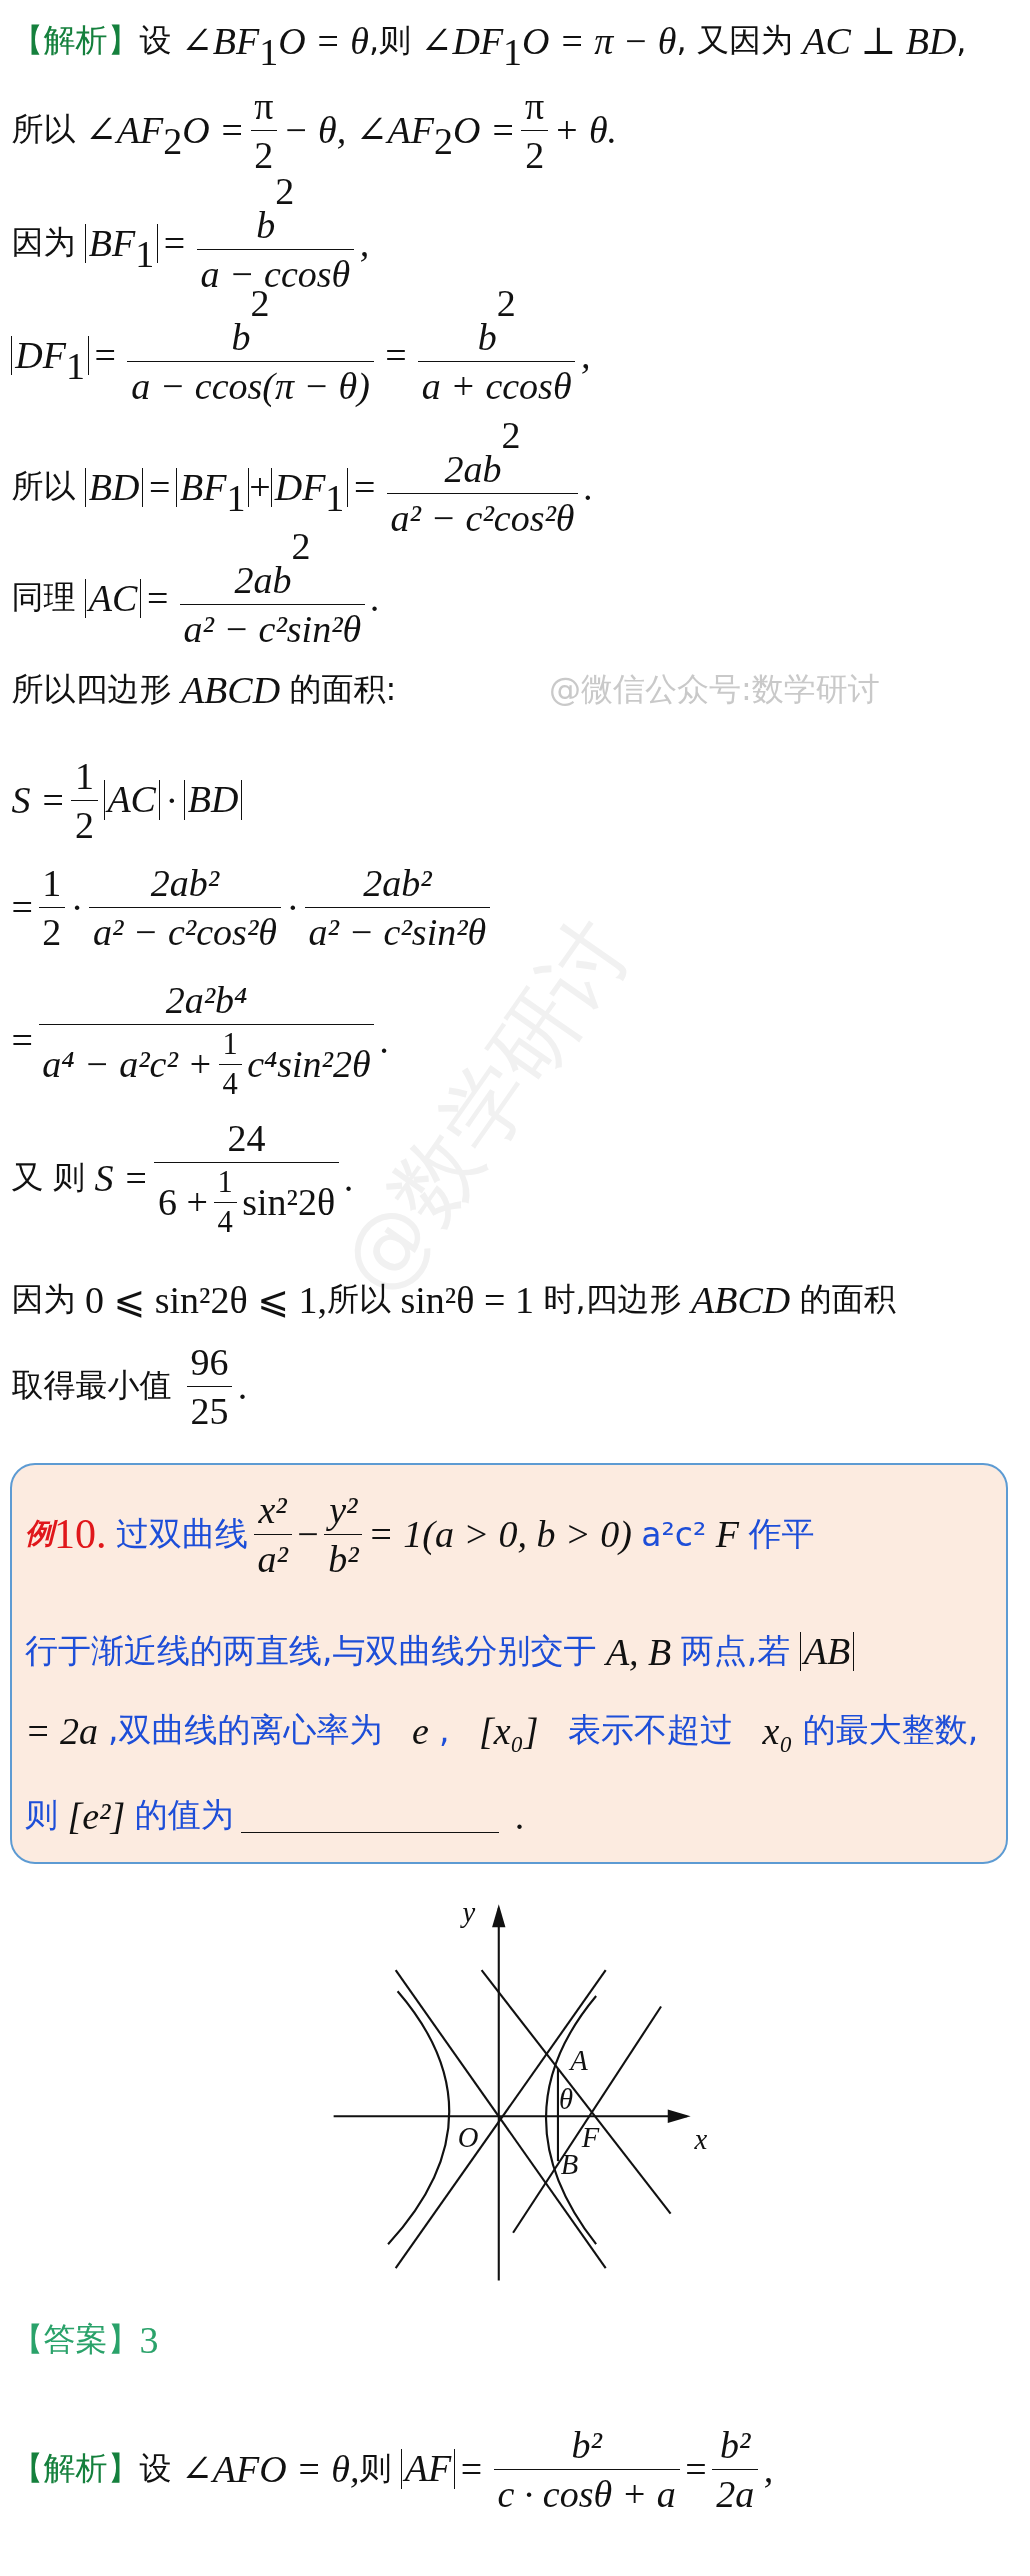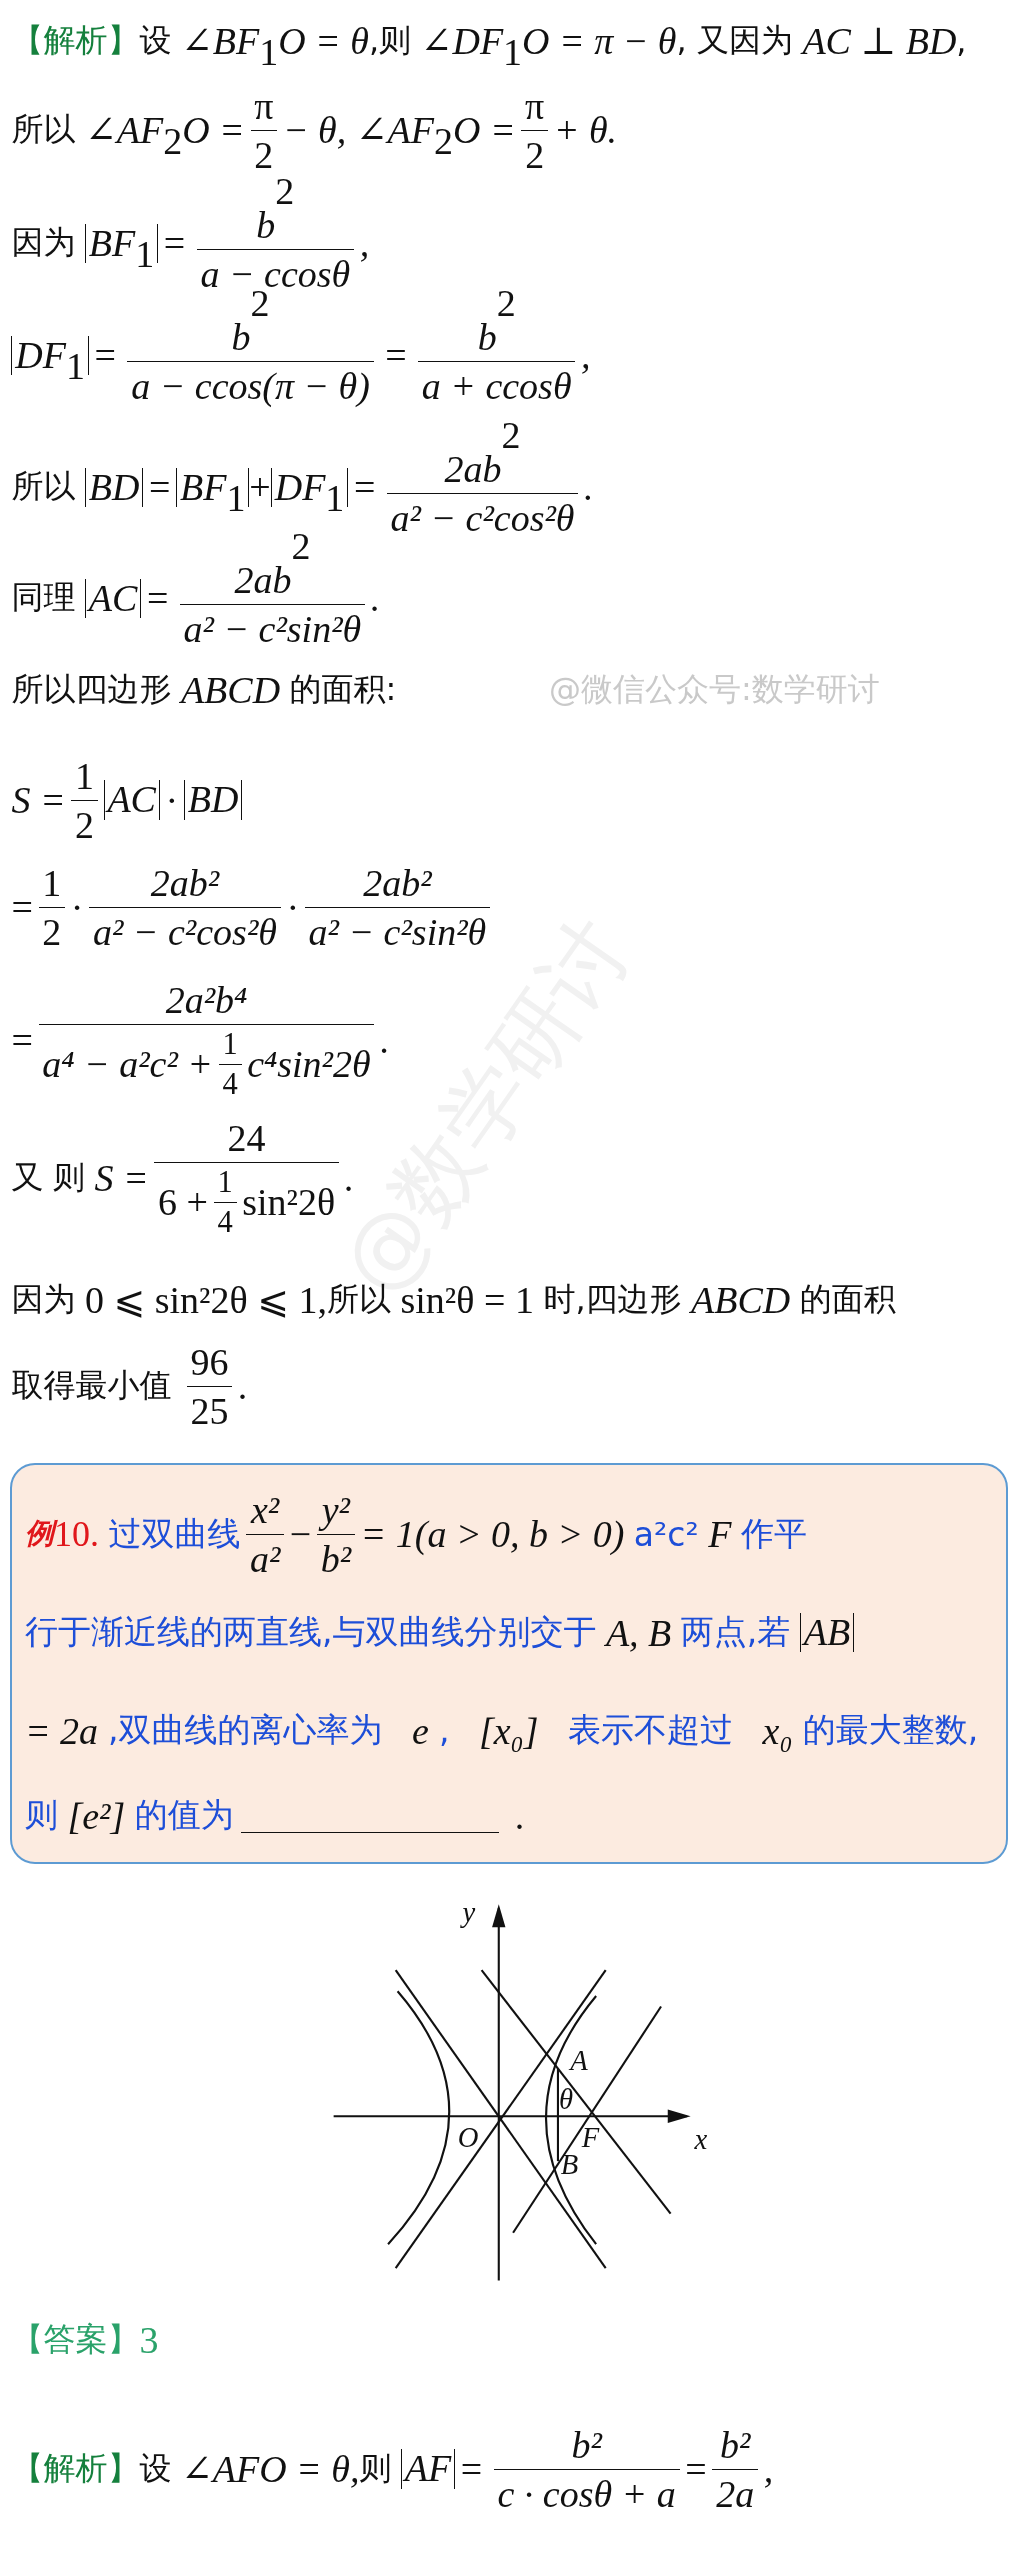--- a/index.html
+++ b/index.html
@@ -19,21 +19,21 @@
   sub { font-size:60%; vertical-align:-0.3em; line-height:0; }
   .sp { display:inline-block; width:9.5px; }
   .abs { display:inline-block; padding:0 2.9px; border-left:1.9px solid #111; border-right:1.9px solid #111; line-height:1.05; }
   .watermark-top { position:absolute; left:549px; top:668px; font-family:"DejaVu Sans",sans-serif; font-size:32px; color:#c9c9c9; }
   .watermark-diag { position:absolute; left:315px; top:1250px; font-family:"DejaVu Sans",sans-serif; font-size:86px; color:#f1f1f1; transform:rotate(-55deg); transform-origin:left top; }
   .example-box { position:absolute; left:9.5px; top:1463px; width:998px; height:401px; box-sizing:border-box;
                  border:2.9px solid #5d9bd3; border-radius:25px; background:#fcebe0; }
   .ex-line { position:absolute; left:13.4px; display:flex; align-items:center; white-space:nowrap; }
   .ex-cn { font-family:"DejaVu Sans","Liberation Sans",sans-serif; font-size:33px; color:#1d4ed8; }
   .ex-tag { color:#e0171b; font-family:"DejaVu Serif",serif; font-size:29px; font-weight:bold; font-style:italic; }
-  .ex-num { color:#e0171b; font-family:"Liberation Serif",serif; font-size:36px; }
+  .ex-num { color:#e0171b; font-family:"Liberation Serif",serif; font-size:42px; }
   .blank { display:inline-block; width:258px; border-bottom:1.9px solid #111; height:34px; margin:0 15.3px 0 7.6px; }
   .diagram { position:absolute; left:305px; top:1870px; width:420px; height:420px; }
 </style>
 </head>
 <body>
 
 <div class="watermark-top">@微信公众号:数学研讨</div>
 <div class="watermark-diag">@数学研讨</div>
 
 <div class="line" style="top:19px;">
@@ -237,21 +237,21 @@
         <span class="den">b²</span>
       </span>
     <span class="m">= 1(a &gt; 0, b &gt; 0)</span>
       <span class="sp"></span>
     <span class="ex-cn">a²c²</span>
       <span class="sp"></span>
     <span class="m">F</span>
       <span class="sp"></span>
     <span class="ex-cn">作平</span>
   </div>
-  <div class="ex-line" style="top:145px;">
+  <div class="ex-line" style="top:164px;">
     <span class="ex-cn">行于渐近线的两直线,与双曲线分别交于</span>
       <span class="sp"></span>
     <span class="m">A, B</span>
       <span class="sp"></span>
     <span class="ex-cn">两点,若</span>
       <span class="sp"></span>
     <span class="m abs">AB</span>
   </div>
   <div class="ex-line" style="top:243px;gap:10px;">
     <span class="m">= 2a</span>

